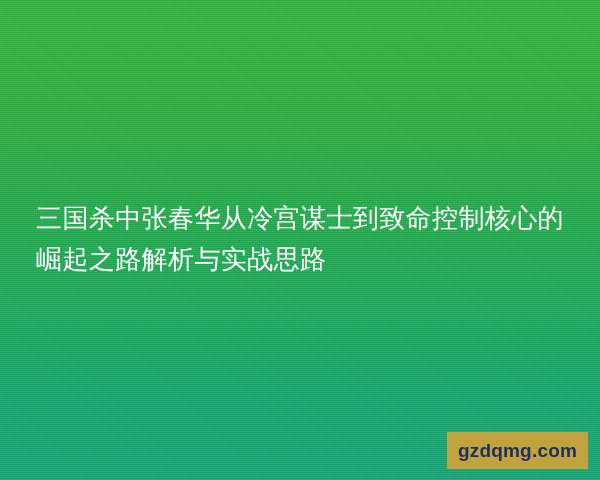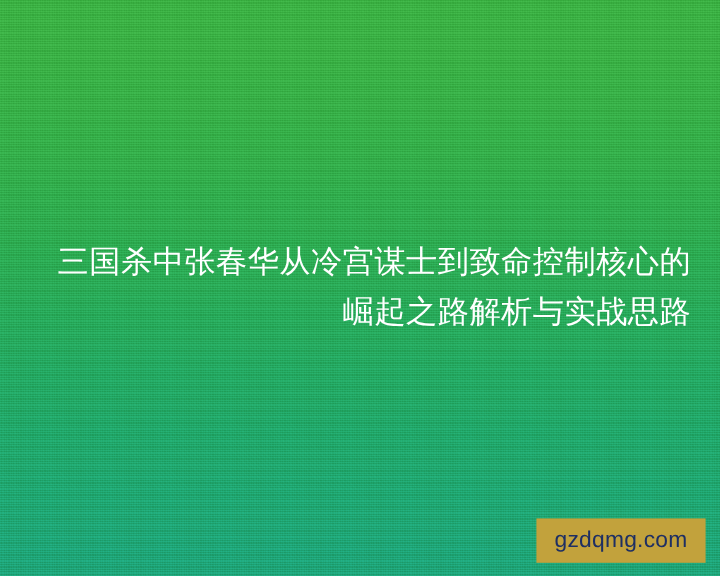--- a/index.html
+++ b/index.html
@@ -43,23 +43,23 @@
       repeating-linear-gradient(0deg,   rgba(255,255,255,0.55) 0px, rgba(255,255,255,0.55) 1px, rgba(0,0,0,0.45) 1px, rgba(0,0,0,0.45) 2px),
       repeating-linear-gradient(90deg,  rgba(255,255,255,0.45) 0px, rgba(255,255,255,0.45) 1px, rgba(0,0,0,0.40) 1px, rgba(0,0,0,0.40) 2px),
       repeating-linear-gradient(45deg,  rgba(255,255,255,0.30) 0px, rgba(255,255,255,0.30) 1px, rgba(0,0,0,0.30) 1px, rgba(0,0,0,0.30) 3px);
   }
 
   #title-block {
     position: absolute;
     left: 0;
     right: 0;
     top: 198px;
-    padding: 0 24px;
+    padding: 0 36px;
     box-sizing: border-box;
-    text-align: right;
+    text-align: left;
   }
 
   #article-title {
     margin: 0;
     font-family: "Liberation Sans", "DejaVu Sans", sans-serif;
     font-size: 26px;
     line-height: 41px;
     font-weight: 400;
     color: #ffffff;
     letter-spacing: 0.4px;
@@ -77,21 +77,21 @@
     display: flex;
     align-items: center;
     justify-content: center;
     box-sizing: border-box;
   }
 
   #watermark-text {
     font-family: "Liberation Sans", "DejaVu Sans", sans-serif;
     font-size: 19px;
     line-height: 19px;
-    font-weight: 400;
+    font-weight: 700;
     color: #1e2f63;
     letter-spacing: 0.2px;
     white-space: nowrap;
   }
 </style>
 </head>
 <body>
 
 <div id="card">
 

